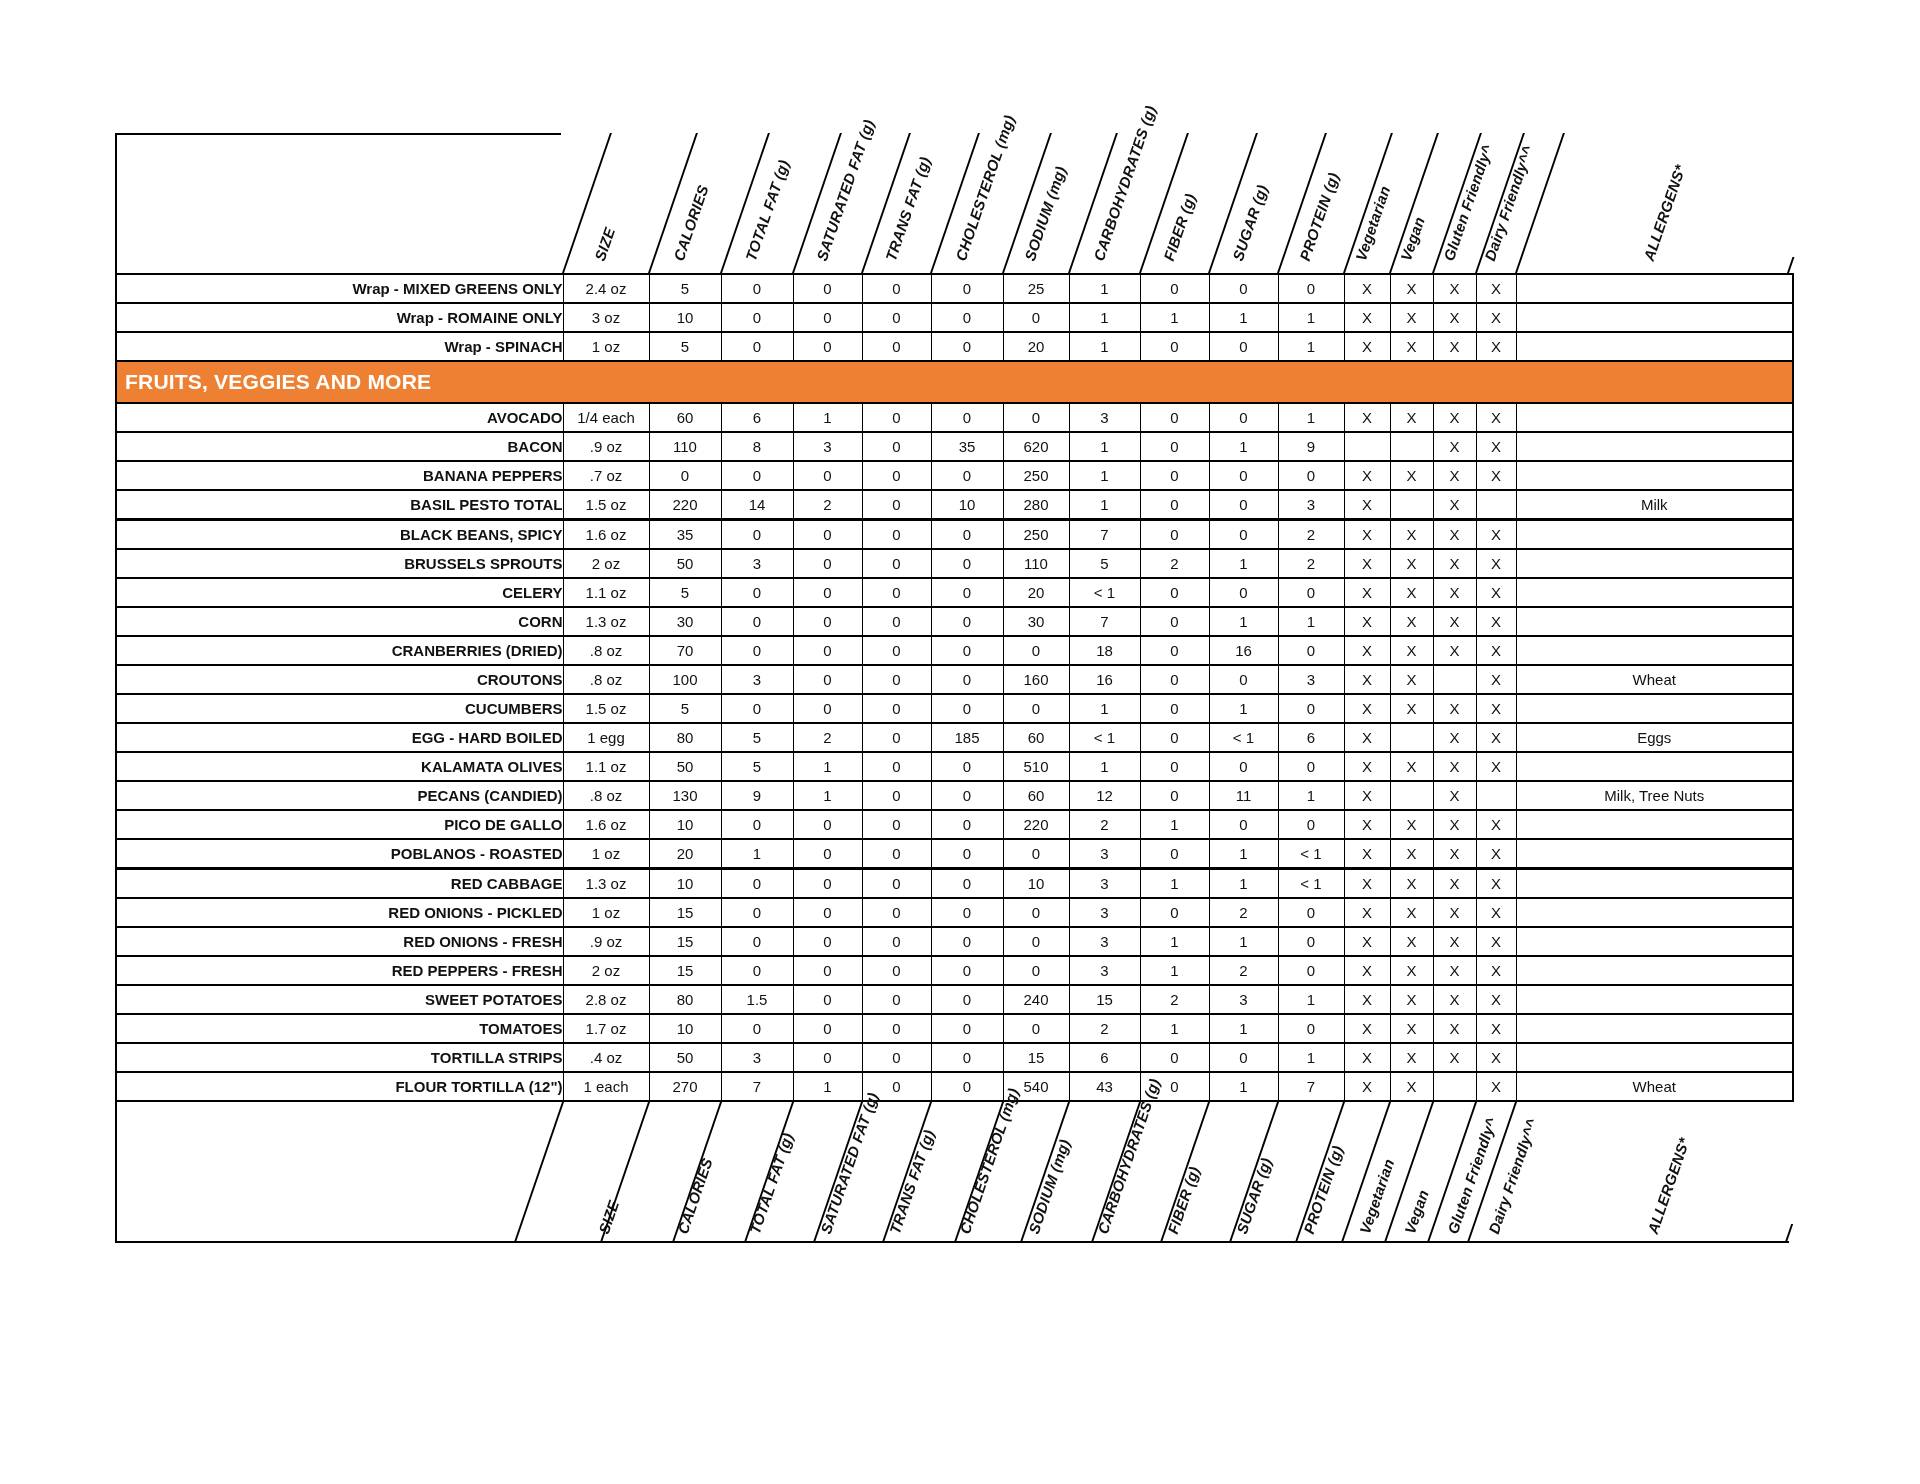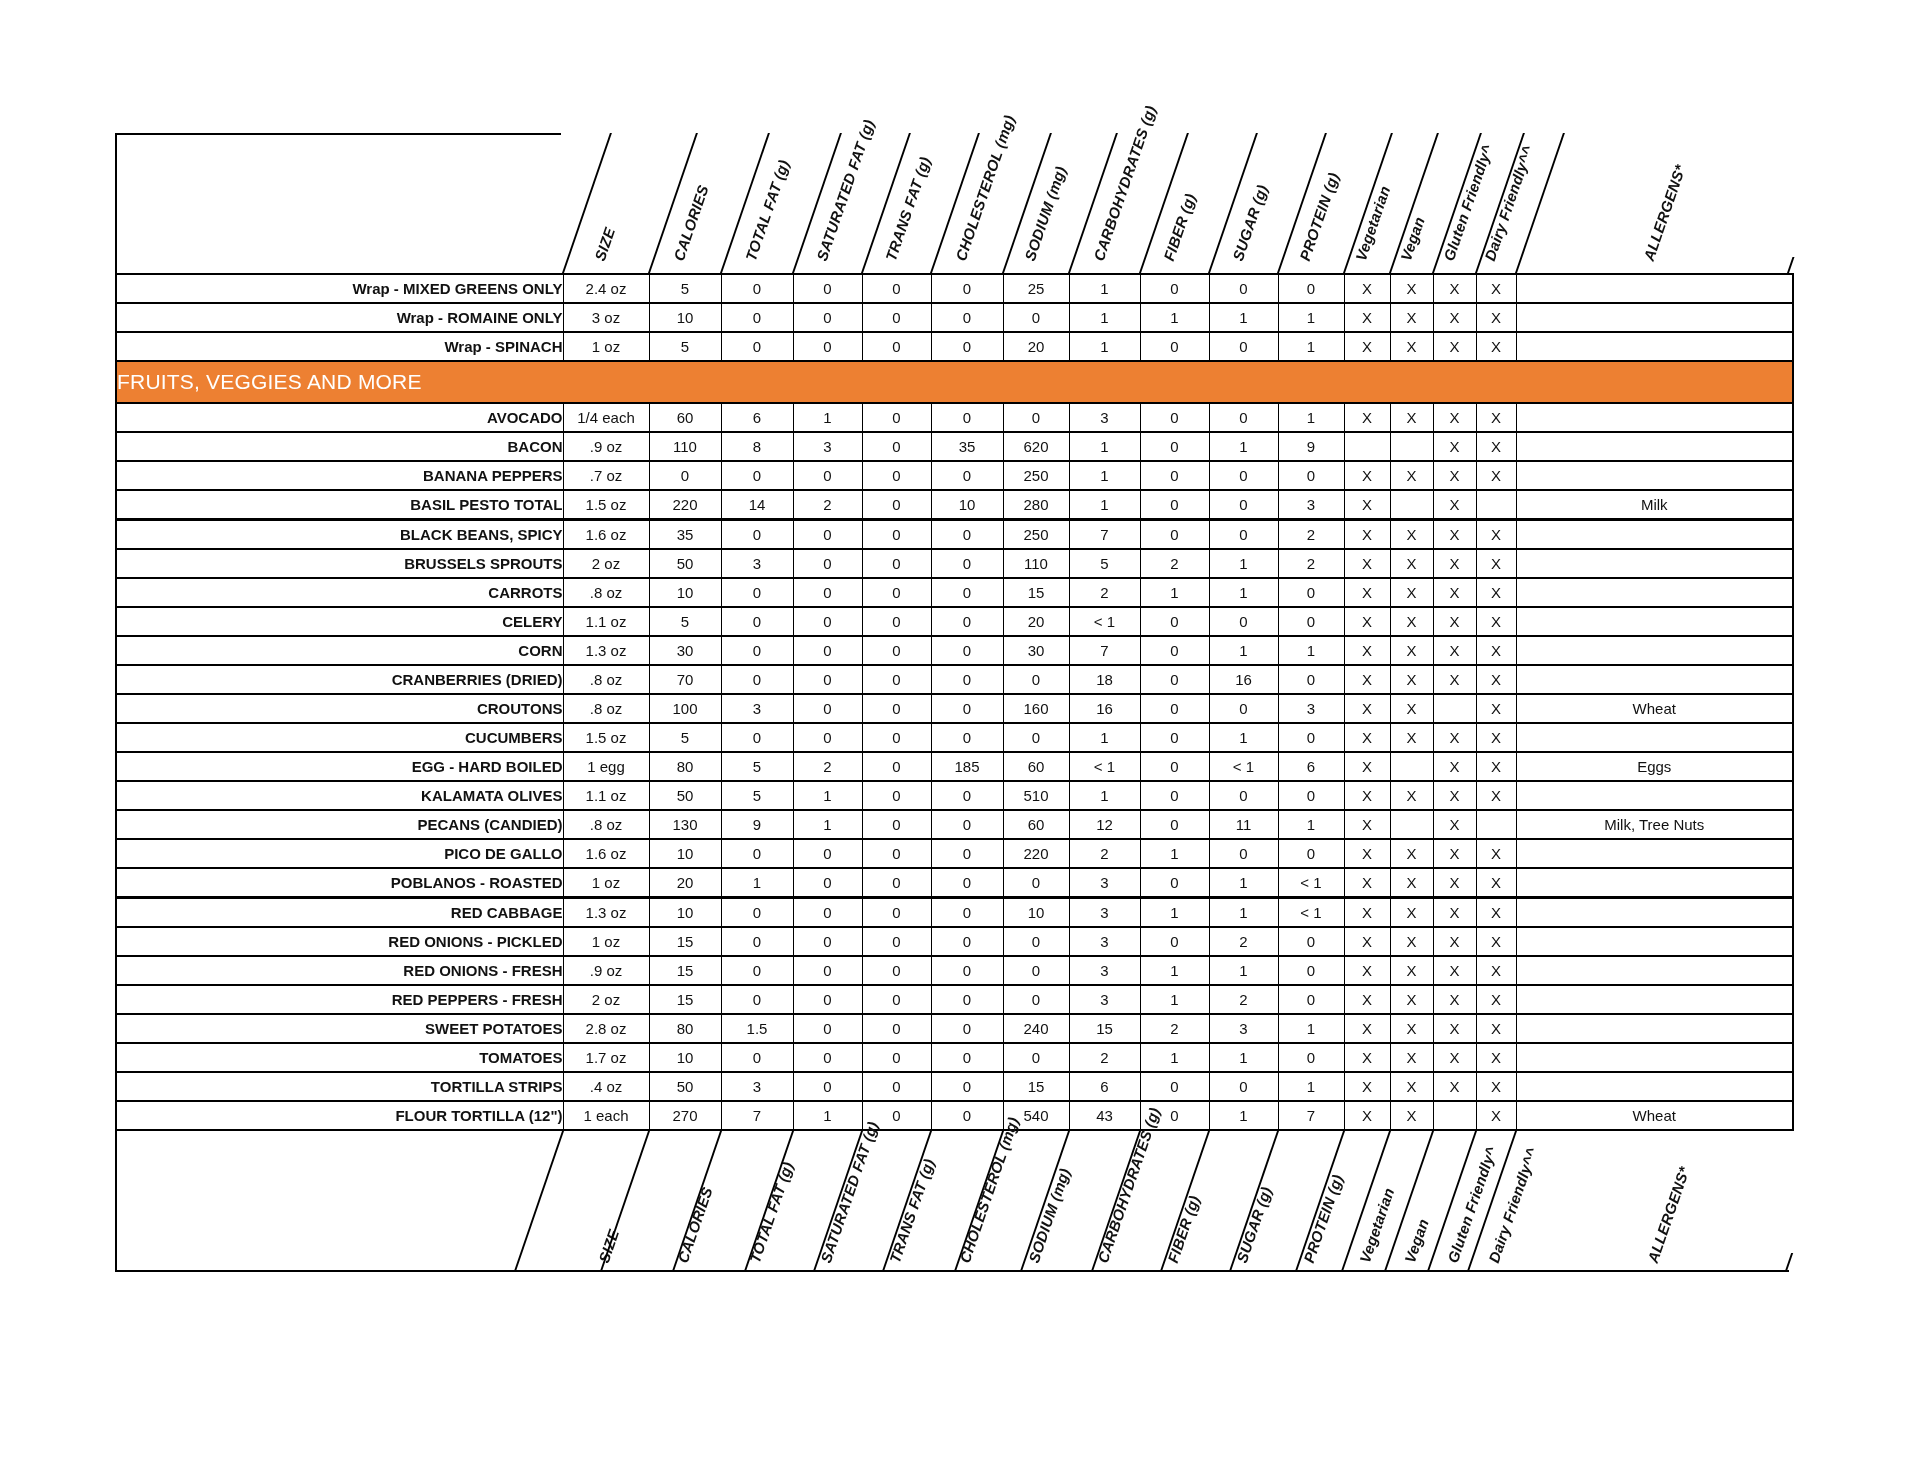--- a/index.html
+++ b/index.html
@@ -21,21 +21,21 @@
 
   
   table.nut{border-collapse:collapse;table-layout:fixed;width:1677px;border:2.5px solid #000;}
   table.nut td{border:1.6px solid #000;border-top-width:2px;border-bottom-width:2px;
                height:27px;padding:0;font-size:15px;vertical-align:middle;overflow:hidden;}
   td.name{font-weight:bold;text-align:right;padding-left:5px;padding-right:3px;font-size:15px;}
   td.val{text-align:center;}
   td.mark{text-align:center;font-size:14px;}
   td.allerg{text-align:center;}
   tr.thick td{border-bottom-width:3.2px;}
-  tr.section td{height:40px;font-weight:normal;font-size:21px;padding-left:0;text-align:left;
+  tr.section td{height:40px;font-weight:bold;font-size:21px;padding-left:8px;text-align:left;
                 border-left:none;border-right:none;letter-spacing:0.2px;}
 </style>
 </head>
 <body>
 
 <div id="page">
   <div class="doc">
 
     <div class="hdr top">
       <div class="line" style="left:0;top:0;width:446px;height:2.4px;"></div>
@@ -264,39 +264,20 @@
             <td class="val">2</td>
             <td class="val">1</td>
             <td class="val">2</td>
             <td class="mark">X</td>
             <td class="mark">X</td>
             <td class="mark">X</td>
             <td class="mark">X</td>
             <td class="allerg"></td>
           </tr>
           <tr>
-            <td class="name">CARROTS</td>
-            <td class="val">.8 oz</td>
-            <td class="val">10</td>
-            <td class="val">0</td>
-            <td class="val">0</td>
-            <td class="val">0</td>
-            <td class="val">0</td>
-            <td class="val">15</td>
-            <td class="val">2</td>
-            <td class="val">1</td>
-            <td class="val">1</td>
-            <td class="val">0</td>
-            <td class="mark">X</td>
-            <td class="mark">X</td>
-            <td class="mark">X</td>
-            <td class="mark">X</td>
-            <td class="allerg"></td>
-          </tr>
-          <tr>
             <td class="name">CELERY</td>
             <td class="val">1.1 oz</td>
             <td class="val">5</td>
             <td class="val">0</td>
             <td class="val">0</td>
             <td class="val">0</td>
             <td class="val">0</td>
             <td class="val">20</td>
             <td class="val">&lt; 1</td>
             <td class="val">0</td>

